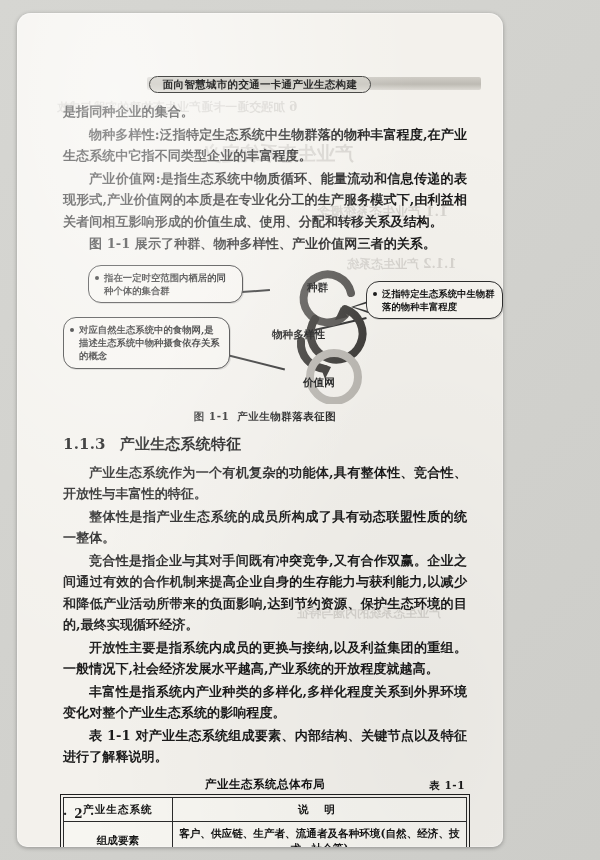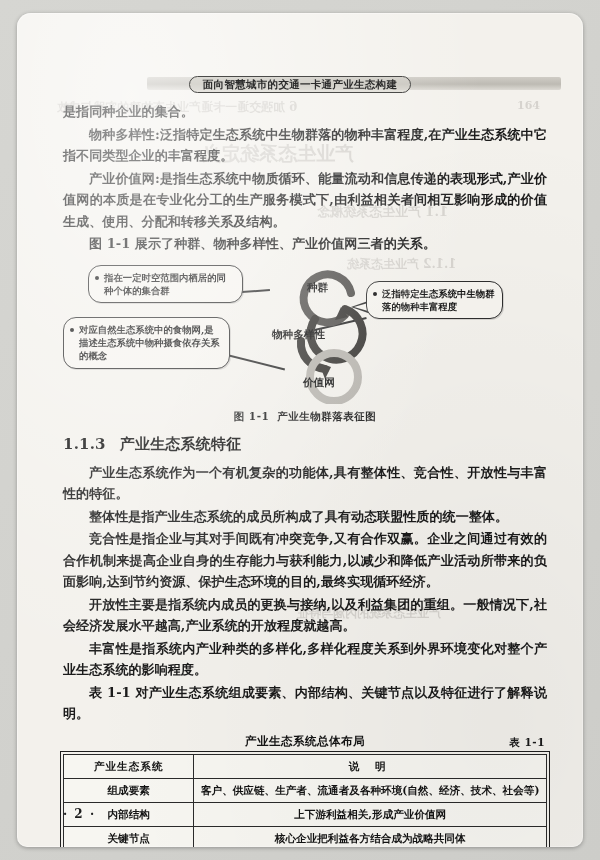--- a/index.html
+++ b/index.html
@@ -19,21 +19,21 @@
     width: 600px;
     height: 860px;
     background: linear-gradient(135deg,#d6d6d2 0%, #cdcdc9 100%);
   }
 
   
   .page {
     position: absolute;
     left: 17px;
     top: 13px;
-    width: 566px;
+    width: 486px;
     height: 834px;
     background: #f3f1ec;
     border-radius: 14px 14px 10px 10px;
     box-shadow: 0 1px 4px rgba(0,0,0,0.30), 0 0 0 1px rgba(255,255,255,0.4) inset;
     overflow: hidden;
   }
   
   .page::after {
     content: "";
     position: absolute;

